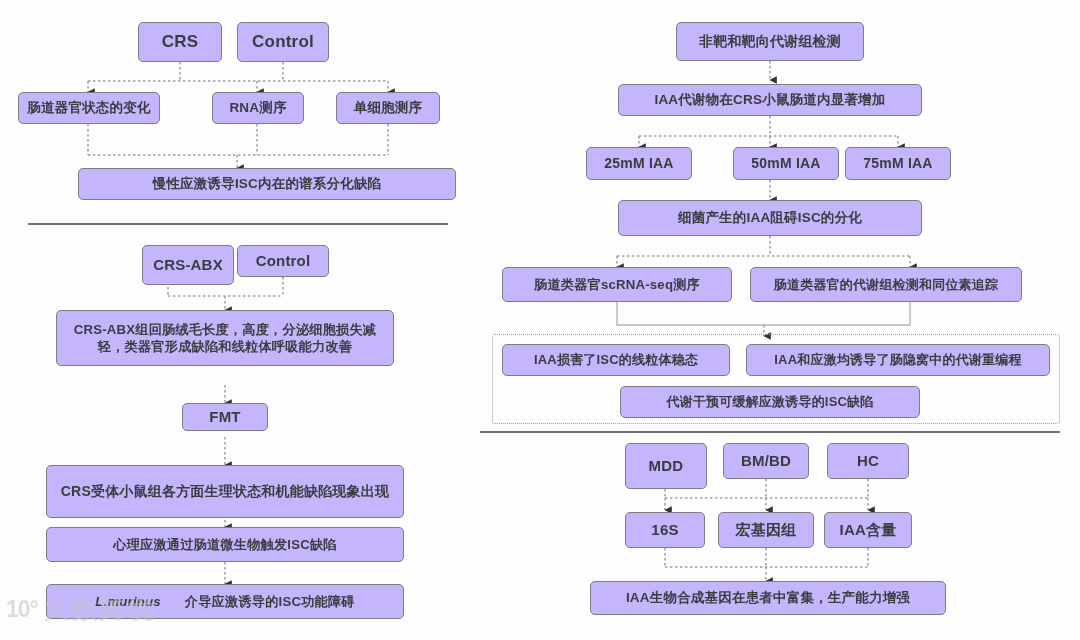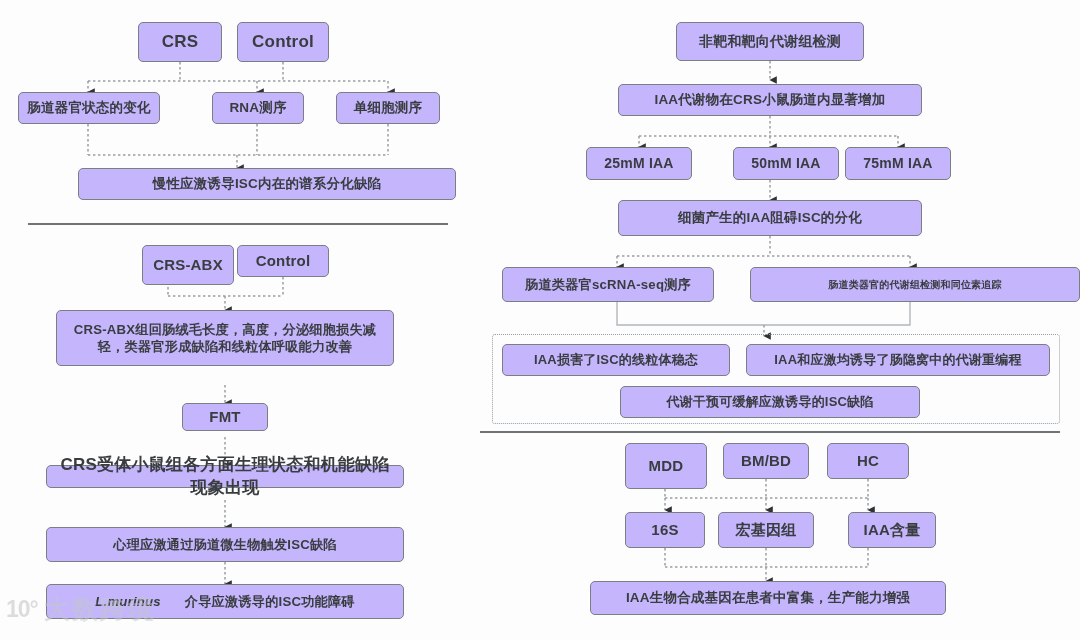--- a/index.html
+++ b/index.html
@@ -170,62 +170,62 @@
   <div class="fc-box" style="left:78px; top:168px; width:378px; height:32px; font-size:13.5px;">慢性应激诱导ISC内在的谱系分化缺陷</div>
 
   <div class="fc-box" style="left:122px; top:245px; width:92px; height:40px; font-size:15px;margin-left:20px;">CRS-ABX</div>
 
   <div class="fc-box" style="left:237px; top:245px; width:92px; height:32px; font-size:15px;">Control</div>
 
   <div class="fc-box" style="left:56px; top:310px; width:338px; height:56px; font-size:13.2px;">CRS-ABX组回肠绒毛长度，高度，分泌细胞损失减轻，类器官形成缺陷和线粒体呼吸能力改善</div>
 
   <div class="fc-box" style="left:182px; top:403px; width:86px; height:28px; font-size:15px;">FMT</div>
 
-  <div class="fc-box" style="left:46px; top:465px; width:358px; height:23px; font-size:17px;">CRS受体小鼠组各方面生理状态和机能缺陷现象出现</div>
+  <div class="fc-box" style="left:46px; top:465px; width:358px; height:53px; font-size:14px;">CRS受体小鼠组各方面生理状态和机能缺陷现象出现</div>
 
   <div class="fc-box" style="left:46px; top:527px; width:358px; height:35px; font-size:13.2px;">心理应激通过肠道微生物触发ISC缺陷</div>
 
   <div class="fc-box" style="left:46px; top:584px; width:358px; height:35px; font-size:13.2px;gap:24px;">
     <span class="italic">L.murinus</span>
       <span>介导应激诱导的ISC功能障碍</span>
   </div>
 
   <div class="fc-box" style="left:676px; top:22px; width:188px; height:39px; font-size:14px;">非靶和靶向代谢组检测</div>
 
   <div class="fc-box" style="left:618px; top:84px; width:304px; height:32px; font-size:13.5px;">IAA代谢物在CRS小鼠肠道内显著增加</div>
 
   <div class="fc-box" style="left:586px; top:147px; width:106px; height:33px; font-size:14px;">25mM IAA</div>
 
   <div class="fc-box" style="left:715px; top:147px; width:106px; height:33px; font-size:14px;margin-left:18px;">50mM IAA</div>
 
   <div class="fc-box" style="left:845px; top:147px; width:106px; height:33px; font-size:14px;">75mM IAA</div>
 
   <div class="fc-box" style="left:618px; top:200px; width:304px; height:36px; font-size:13.5px;">细菌产生的IAA阻碍ISC的分化</div>
 
-  <div class="fc-box" style="left:502px; top:267px; width:212px; height:35px; font-size:13.2px;">肠道类器官scRNA-seq测序</div>
-
-  <div class="fc-box" style="left:750px; top:267px; width:330px; height:35px; font-size:10px;">肠道类器官的代谢组检测和同位素追踪</div>
+  <div class="fc-box" style="left:502px; top:267px; width:230px; height:35px; font-size:13.2px;">肠道类器官scRNA-seq测序</div>
+
+  <div class="fc-box" style="left:750px; top:267px; width:272px; height:35px; font-size:13px;">肠道类器官的代谢组检测和同位素追踪</div>
 
   <div class="fc-box thin" style="left:502px; top:344px; width:228px; height:32px; font-size:13px;">IAA损害了ISC的线粒体稳态</div>
 
   <div class="fc-box thin" style="left:746px; top:344px; width:304px; height:32px; font-size:13px;">IAA和应激均诱导了肠隐窝中的代谢重编程</div>
 
   <div class="fc-box thin" style="left:620px; top:386px; width:300px; height:32px; font-size:13px;">代谢干预可缓解应激诱导的ISC缺陷</div>
 
   <div class="fc-box" style="left:625px; top:443px; width:82px; height:46px; font-size:15px;">MDD</div>
 
   <div class="fc-box" style="left:723px; top:443px; width:86px; height:36px; font-size:15px;">BM/BD</div>
 
   <div class="fc-box" style="left:827px; top:443px; width:82px; height:36px; font-size:15px;">HC</div>
 
   <div class="fc-box" style="left:625px; top:512px; width:80px; height:36px; font-size:15px;">16S</div>
 
   <div class="fc-box" style="left:718px; top:512px; width:96px; height:36px; font-size:15px;">宏基因组</div>
 
-  <div class="fc-box" style="left:848px; top:512px; width:88px; height:36px; font-size:15px;">IAA含量</div>
+  <div class="fc-box" style="left:824px; top:512px; width:88px; height:36px; font-size:15px;">IAA含量</div>
 
   <div class="fc-box" style="left:590px; top:581px; width:356px; height:34px; font-size:13.5px;">IAA生物合成基因在患者中富集，生产能力增强</div>
 
   <div class="wm">
     <span class="wm-logo">10°</span>
     <span class="wm-text">大数跨境</span>
   </div>
 
 </div>
 

